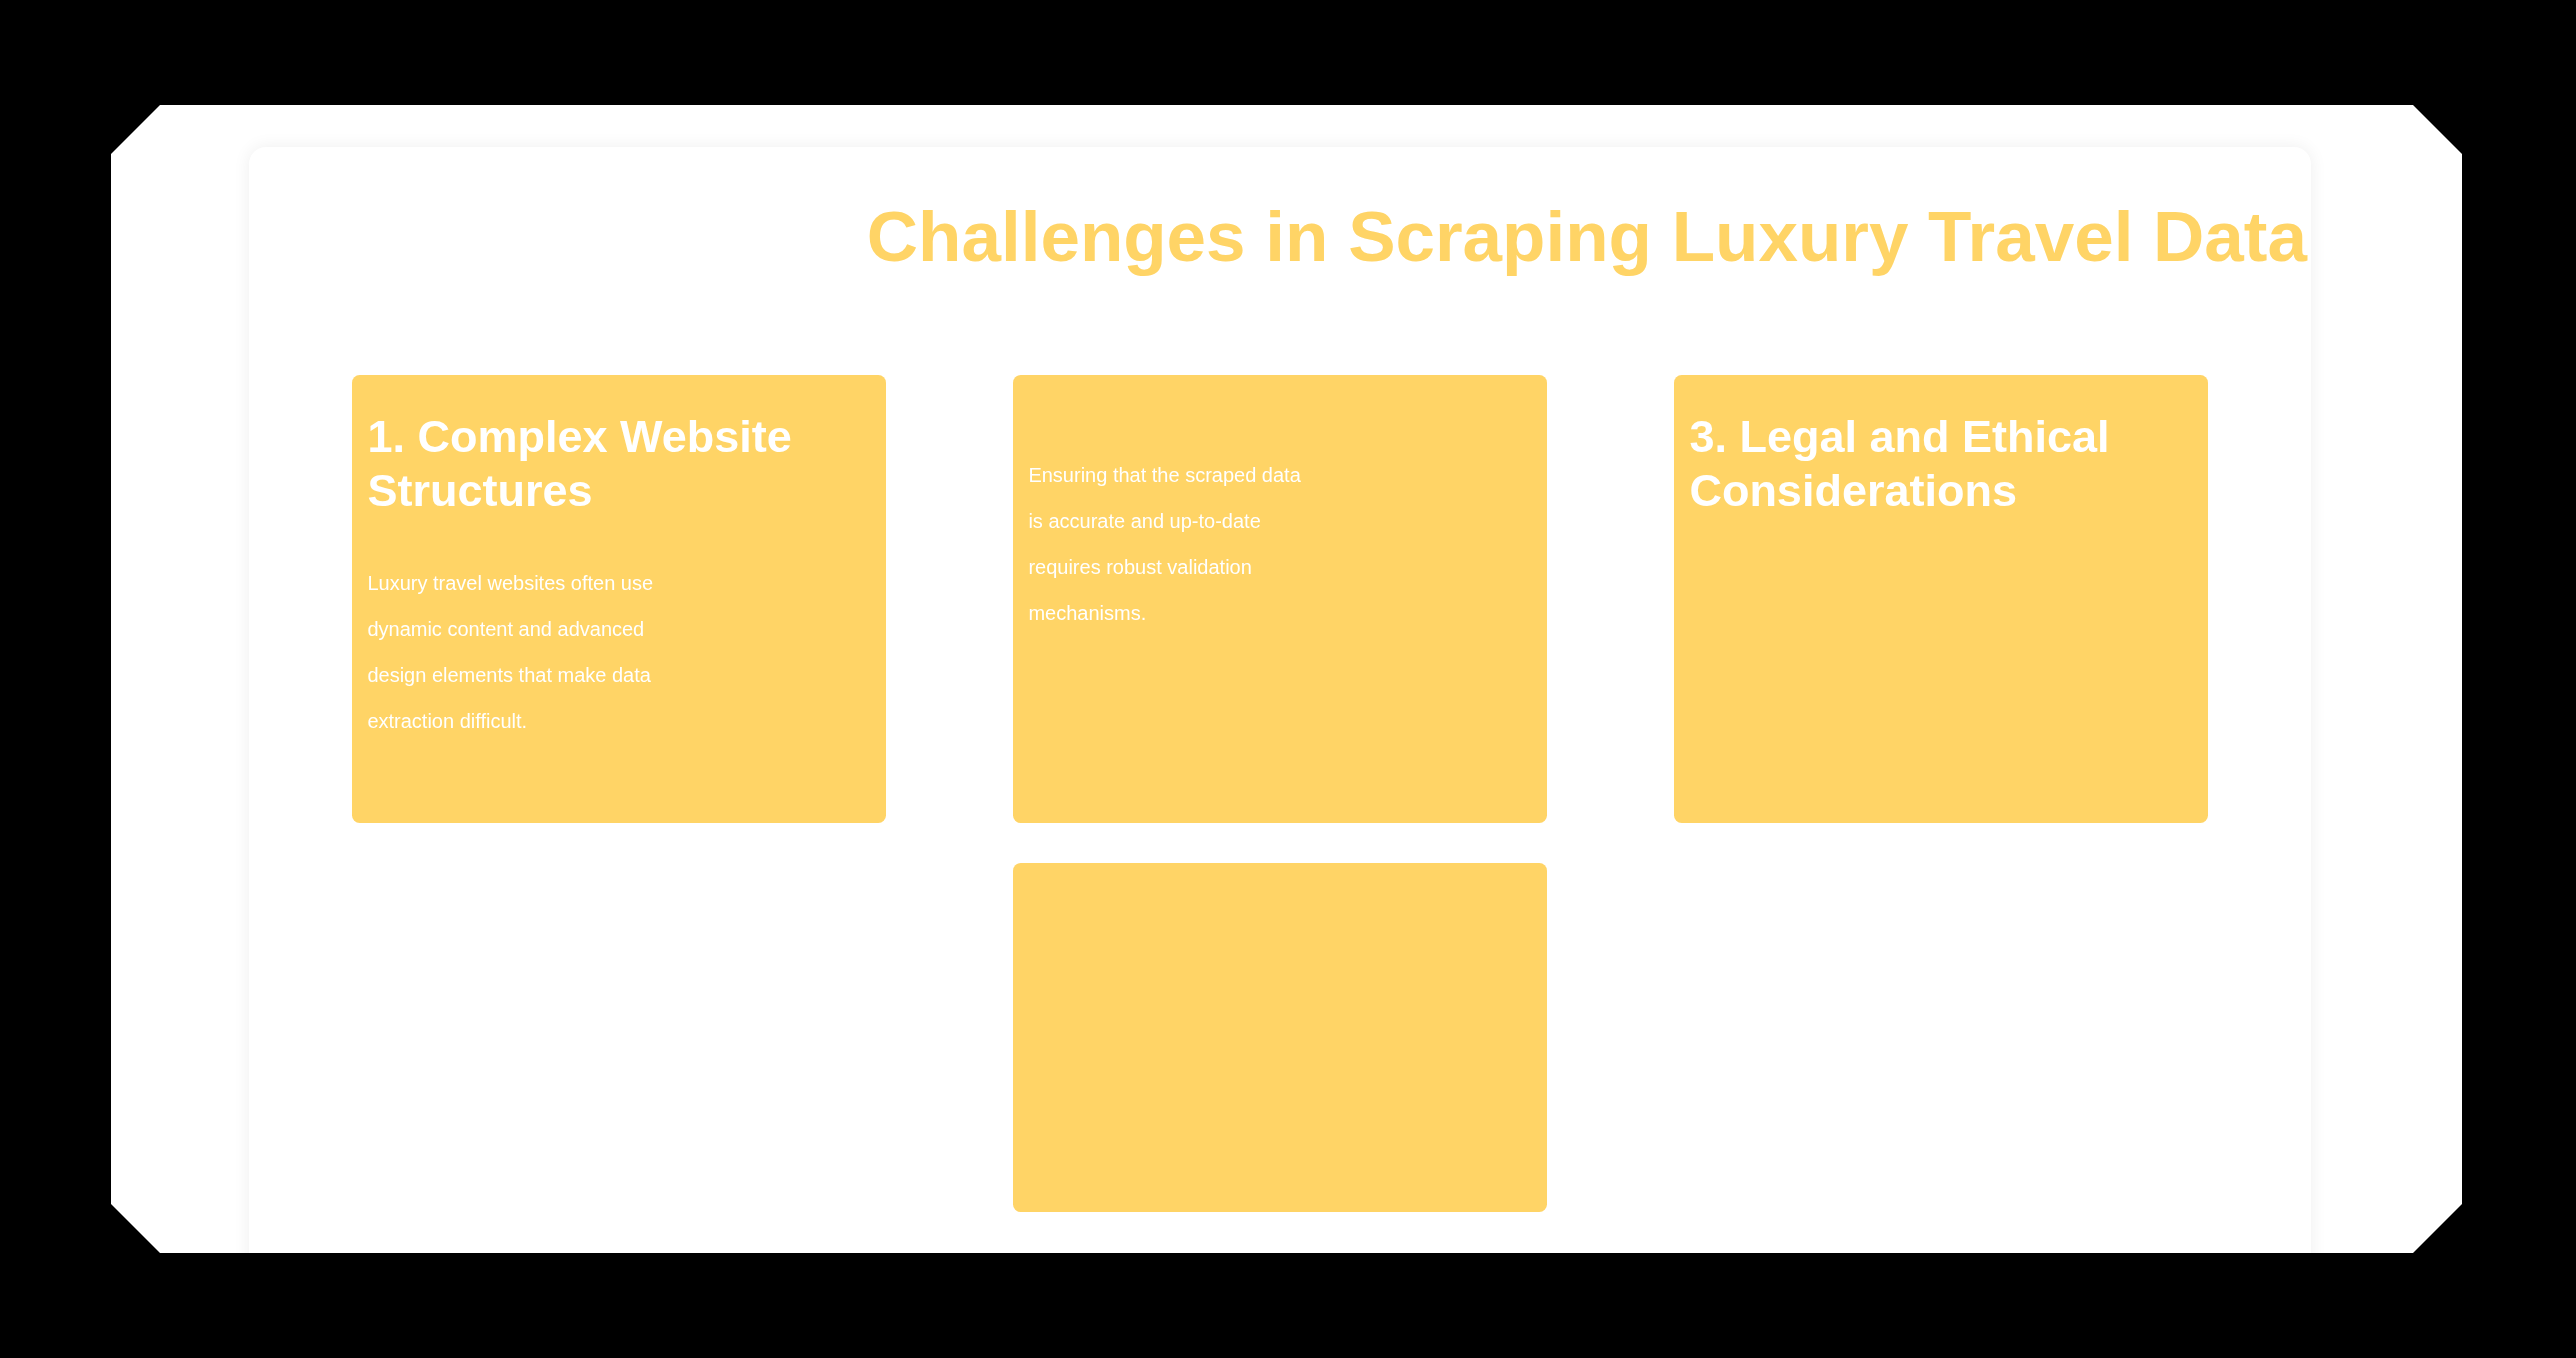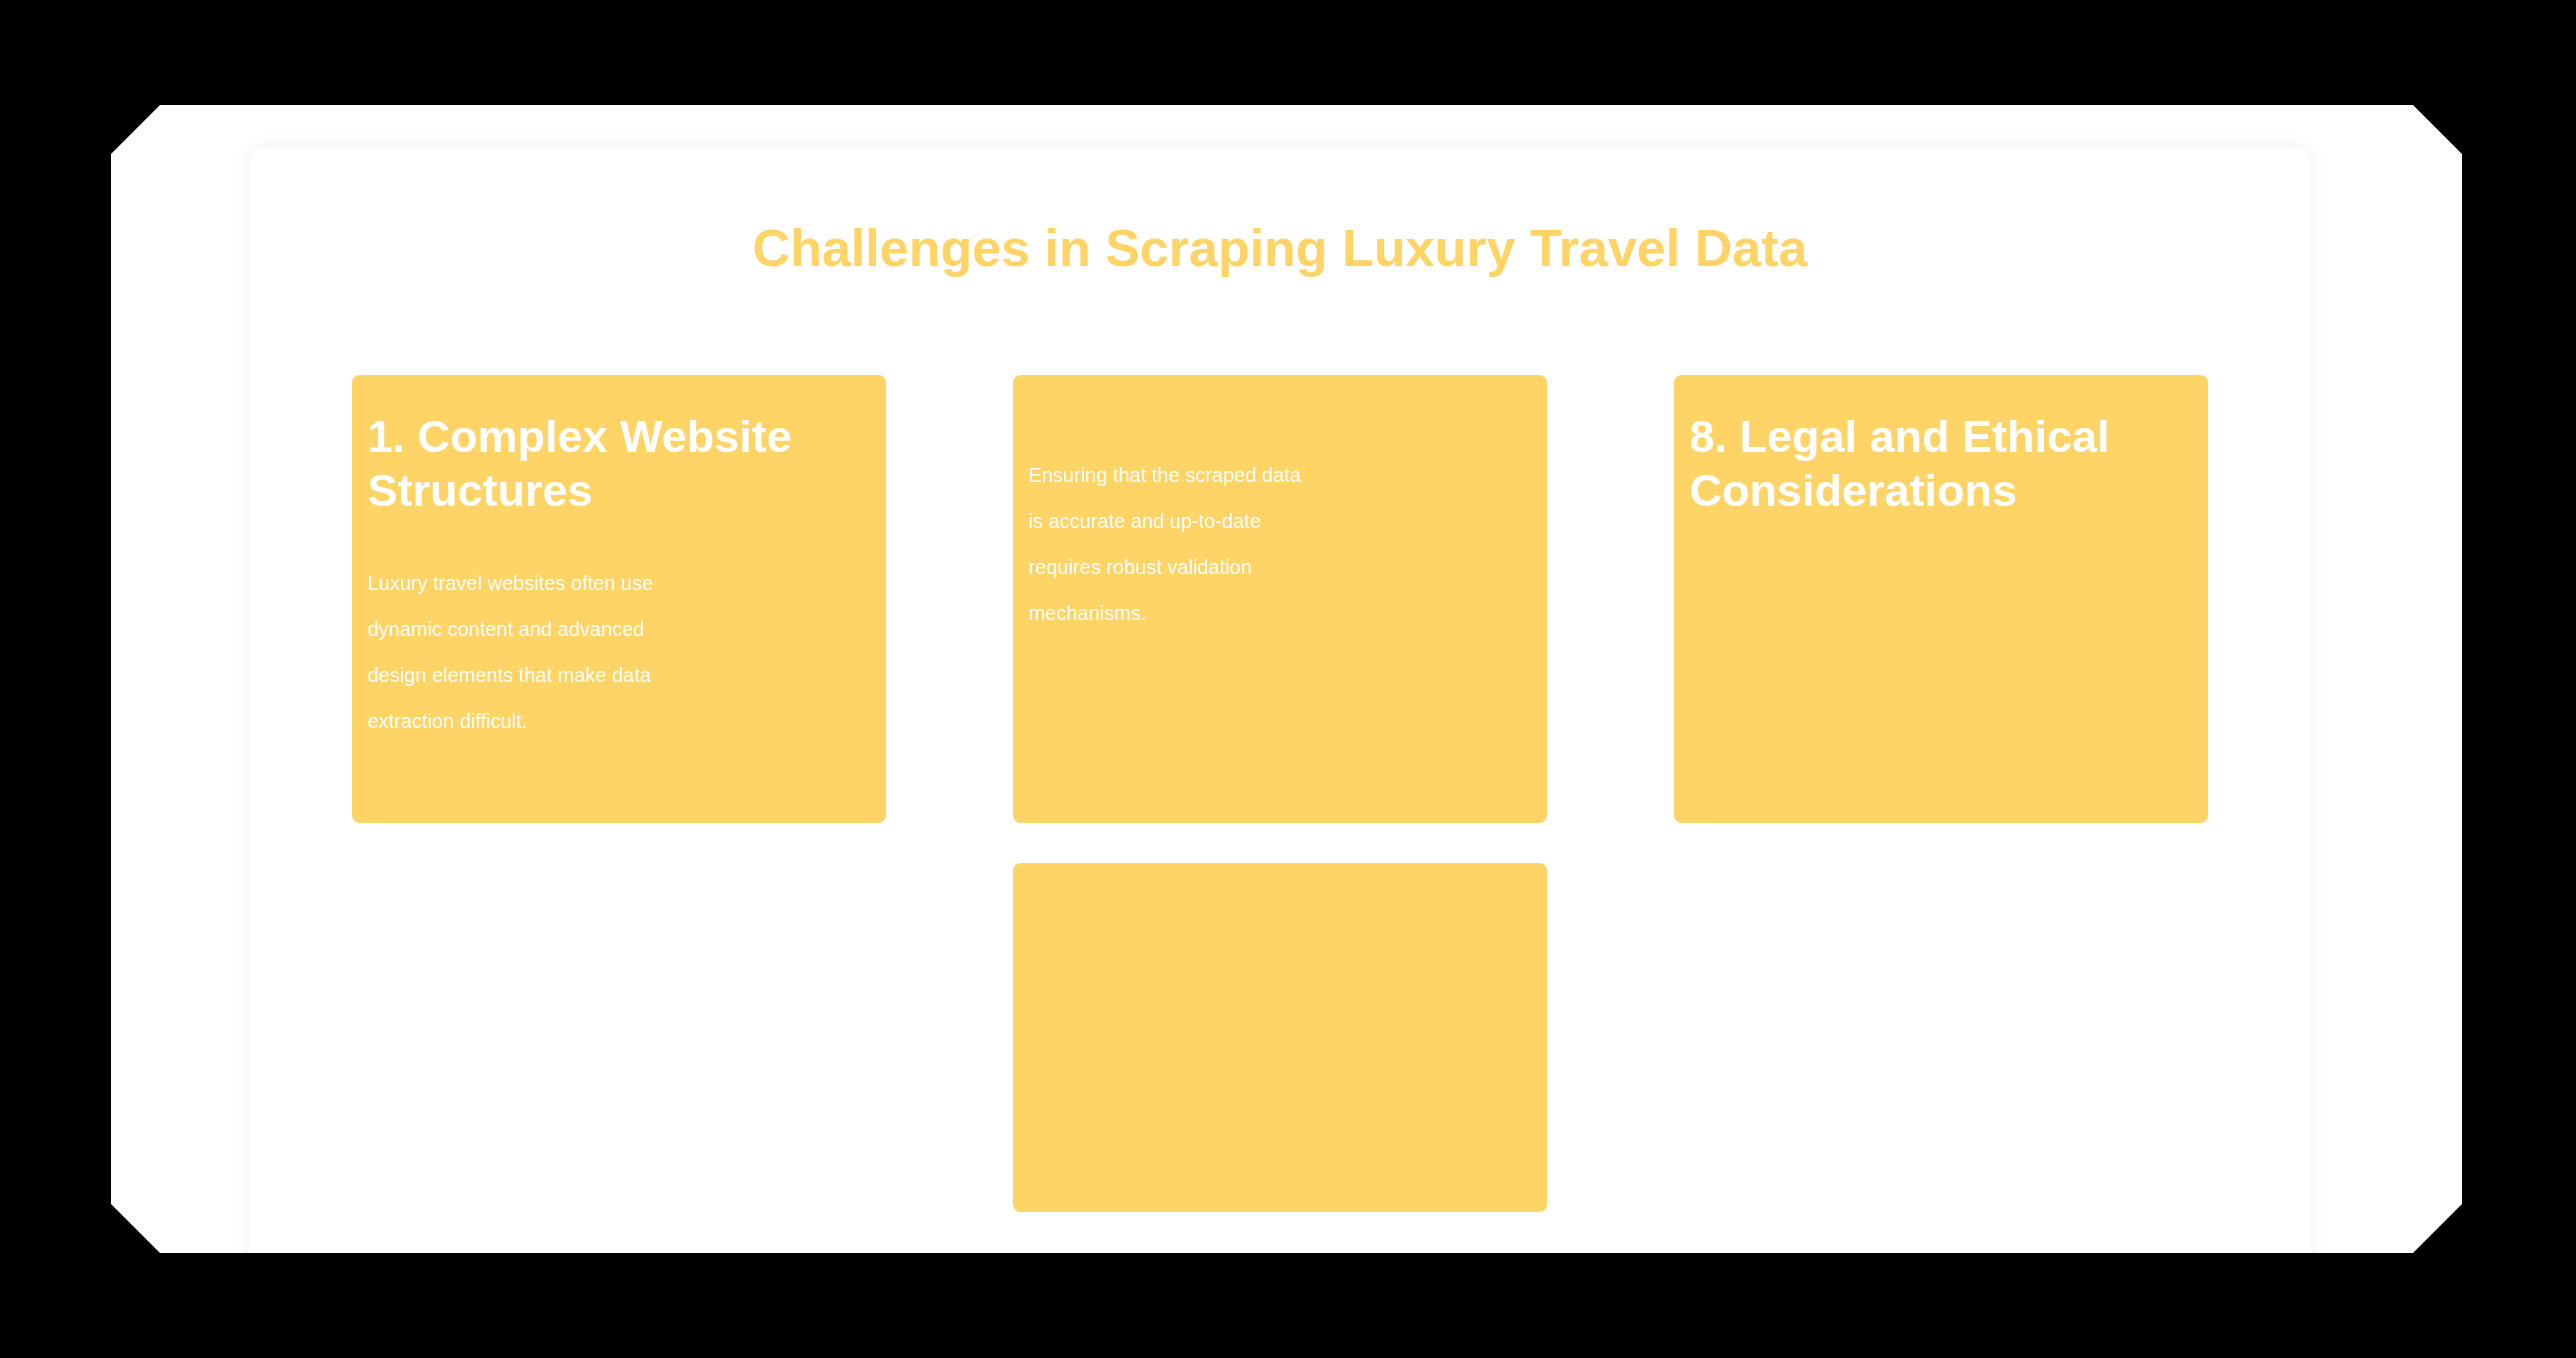--- a/index.html
+++ b/index.html
@@ -32,24 +32,24 @@
       height: 1234px;
       background: #ffffff;
       border-radius: 17px;
       box-shadow: 0 0 17px rgba(0,0,0,0.07);
     }
     .page-title {
       position: absolute;
       left: 0;
       right: 0;
       top: 43px;
-      margin: 16px;
-      text-align: center;
+      margin: 4px;
+      text-align: right;
       font-weight: bold;
-      font-size: 52px;
+      font-size: 71px;
       line-height: 85px;
       white-space: nowrap;
     }
     .challenge-card {
       position: absolute;
       width: 534px;
       border-radius: 7.7px;
       box-sizing: border-box;
       padding: 35px 15.4px 0 15.4px;
       color: #ffffff;
@@ -86,21 +86,21 @@
     </div>
 
     <div class="challenge-card" style="left: 764px; top: 228px; height: 448px; background: rgb(255, 212, 102);">
       <p class="card-body">Ensuring that the scraped data
 is accurate and up-to-date
 requires robust validation
 mechanisms.</p>
     </div>
 
     <div class="challenge-card" style="left: 1425px; top: 228px; height: 448px; background: rgb(255, 212, 102);">
-      <h2 class="card-title">8. Legal and Ethical
+      <h2 class="card-title">3. Legal and Ethical
 Considerations</h2>
     </div>
 
     <div class="challenge-card" style="left: 764px; top: 716px; height: 349px; background: rgb(255, 212, 102);">
     </div>
 
   </div>
 </div>
 
 

